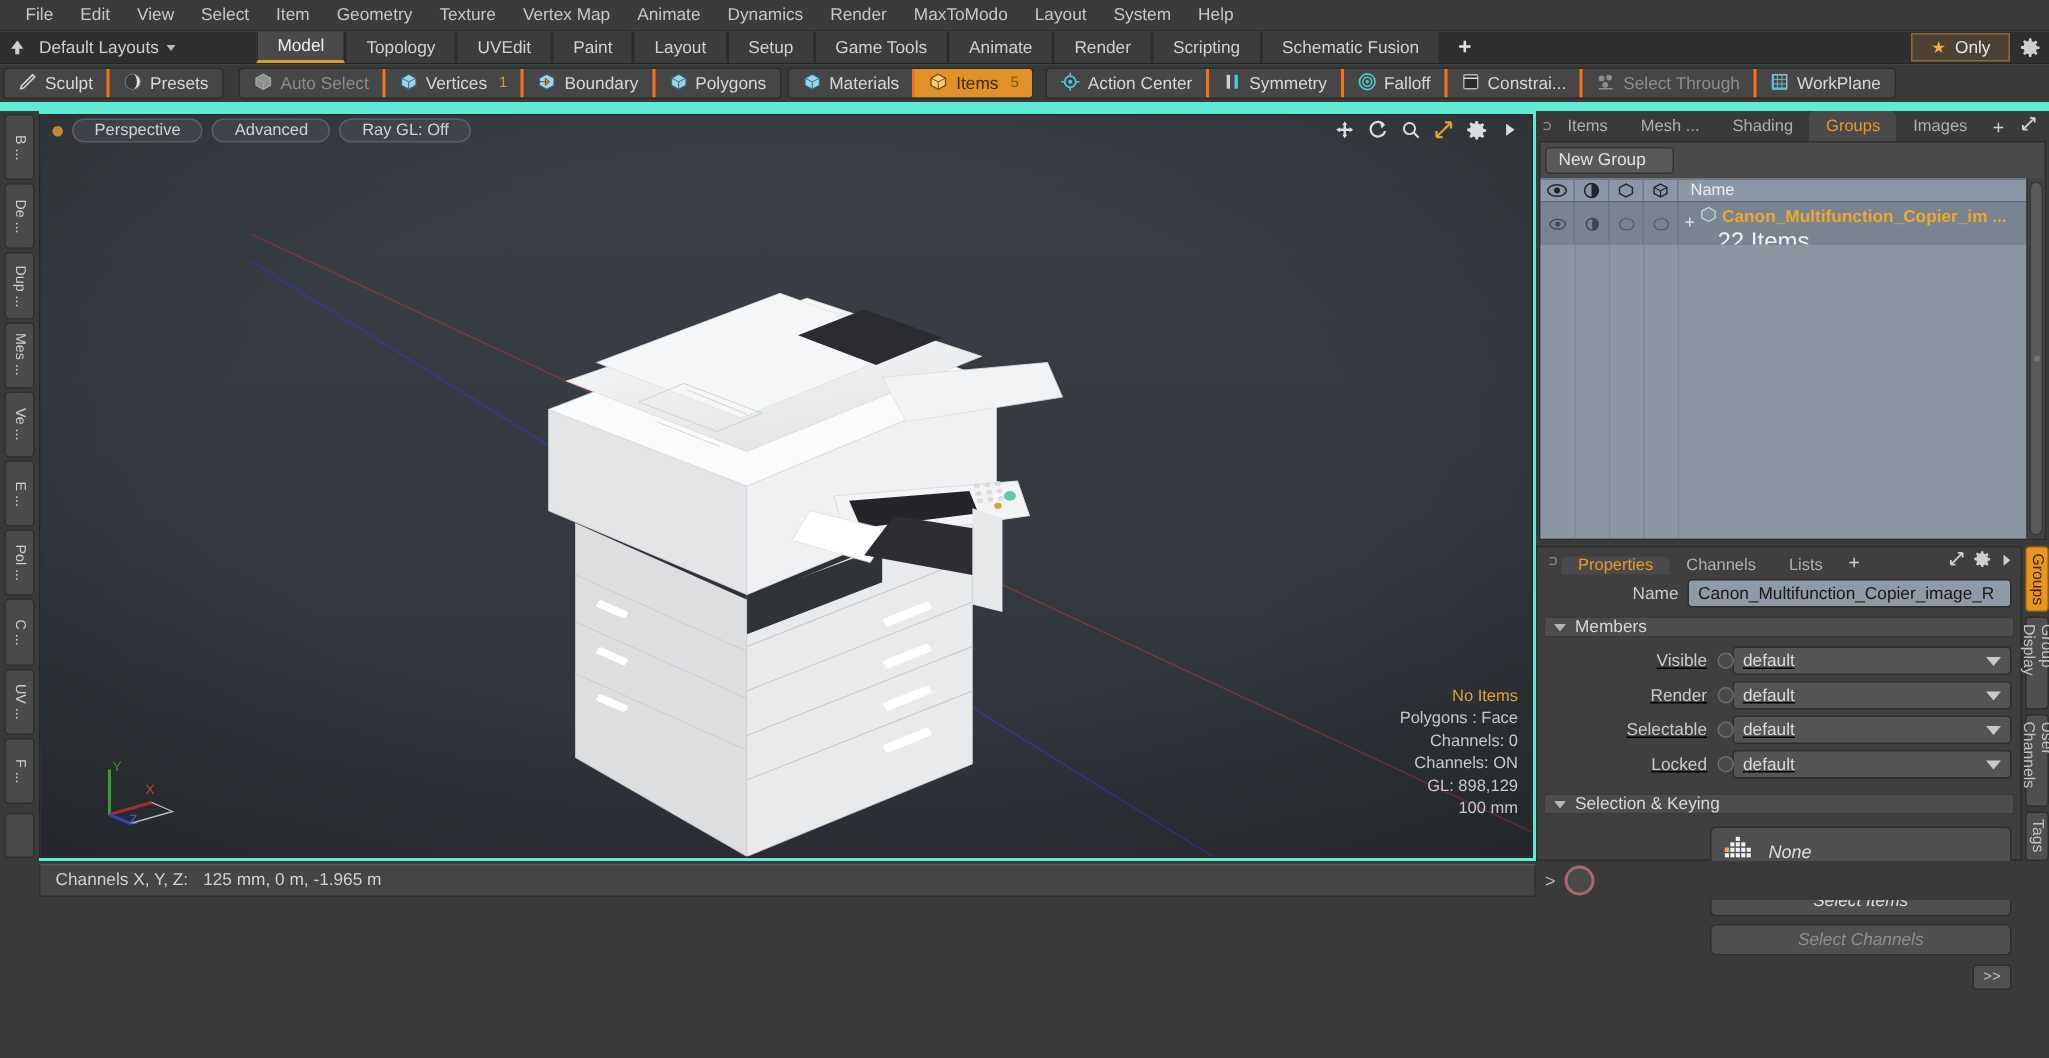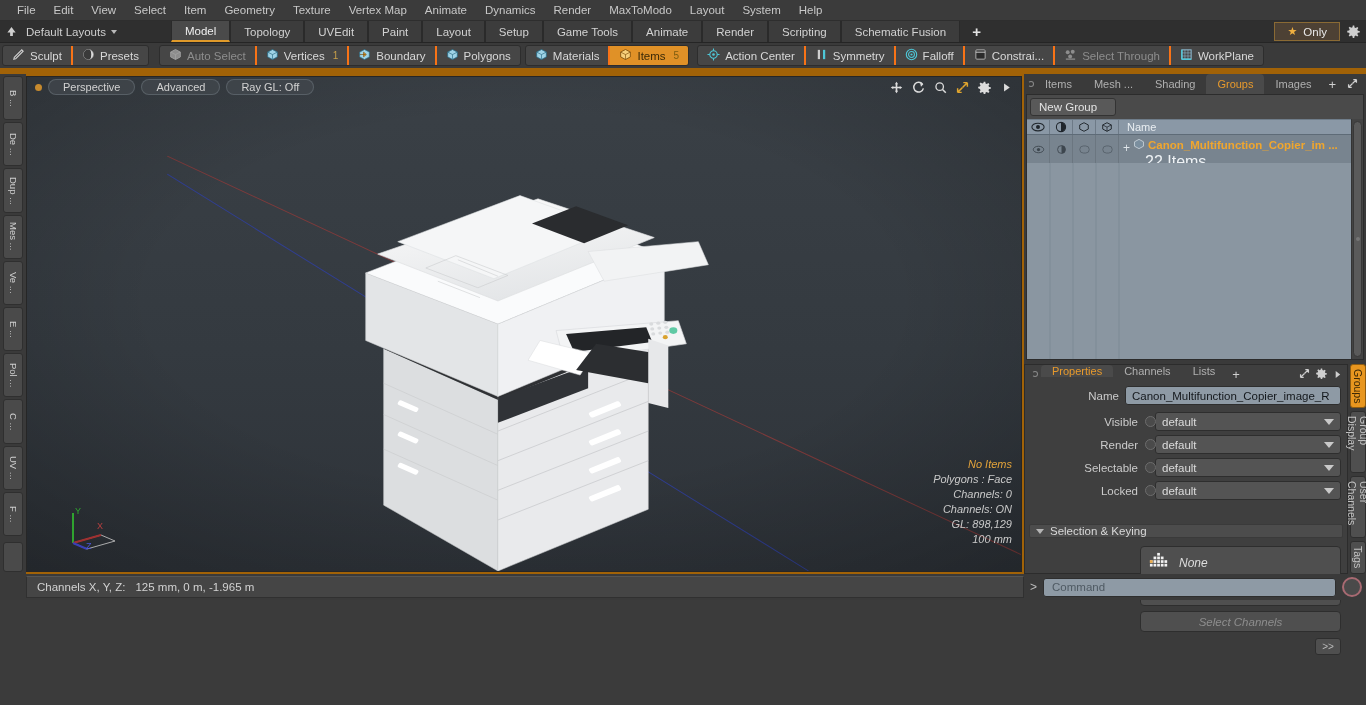--- a/index.html
+++ b/index.html
@@ -3,21 +3,21 @@
 <meta charset="utf-8">
 <style>
   * { box-sizing: border-box; margin: 0; padding: 0; }
   html, body {
     width: 1366px; height: 705px;
     background: #3b3b3b;
     font-family: "Liberation Sans", sans-serif;
     overflow: hidden;
     -webkit-font-smoothing: antialiased;
   }
-  .app { position: relative; width: 1366px; height: 600px; background: #a16207; }
+  .app { position: relative; width: 1366px; height: 600px; background: #5eead4; }
 
   
   .menubar {
     height: 21px; background: #3b3b3b; display: flex; align-items: center;
     padding-left: 8px; border-bottom: 1px solid #2e2e2e;
   }
   .menubar .mi {
     color: #c8c8c8; font-size: 11.5px; padding: 0 9px; height: 21px;
     line-height: 21px; cursor: default; white-space: nowrap;
   }
@@ -93,21 +93,21 @@
   .vpdot { width: 7px; height: 7px; border-radius: 50%; background: #c68a2e; }
   .vpbtn {
     background: rgba(66,72,78,.72); border: 1px solid rgba(110,118,126,.55); border-radius: 9px;
     color: #d2d2d2; font-size: 11px; padding: 1px 14px; cursor: default; text-align: center;
   }
   .vpicons { position:absolute; top: 3px; right: 8px; display:flex; align-items:center; gap:9px; z-index:5; }
   .vpicons svg { width: 13px; height: 13px; }
 
   .vpinfo {
     position: absolute; right: 9px; bottom: 24px; text-align: right;
-    font-size: 11px; color: #c9c9c9; line-height: 15px; z-index: 4; font-style: italic;
+    font-size: 11px; color: #c9c9c9; line-height: 15px; z-index: 4;
   }
   .vpinfo .hl { color: #e3a33a; }
   .axisgz { position: absolute; left: 34px; bottom: 20px; width: 58px; height: 48px; z-index: 4; }
 
   
   .rightcol { width: 342px; display: flex; flex-direction: column; background: #3a3a3a; }
   .rtabbar {
     height: 20px; display: flex; align-items: stretch; padding-left: 4px; background: #3a3a3a;
   }
   .rtabdot { width: 12px; display:flex; align-items:center; justify-content:center; }
@@ -157,21 +157,21 @@
     flex: 1; height: 19px; background: #8e9aa5; border: 1px solid #2e2e2e; border-radius: 3px;
     color: #14181c; font-size: 11.5px; display: flex; align-items: center; padding: 0 6px;
     overflow: hidden; white-space: nowrap;
   }
   .sectionhdr {
     background: #4c4c4c; border: 1px solid #3a3a3a; border-radius: 2px; margin: 3px 4px 2px;
     height: 16px; display: flex; align-items: center; gap: 6px; padding-left: 6px;
     color: #d8d8d8; font-size: 11.5px;
   }
   .tri { width:0;height:0;border-left:4px solid transparent;border-right:4px solid transparent;border-top:5px solid #b5b5b5; }
-  .drow { display: flex; align-items: center; margin: 4px 6px 4px 0; }
+  .drow { display: flex; align-items: center; margin: 4px 6px 4px 0; text-decoration: underline; }
   .dlabel { color: #cbcbcb; font-size: 11.5px; text-align: right; width: 120px; padding-right: 7px; }
   .dcircle { width: 11px; height: 11px; border-radius: 50%; border: 1px solid #6d6d6d; background:#4a4a4a; margin-right: -1px; z-index:2; }
   .dropdown {
     flex: 1; height: 19px; background: #545454; border: 1px solid #2e2e2e; border-radius: 3px;
     display: flex; align-items: center; padding: 0 6px; color: #dcdcdc; font-size: 11.5px;
     justify-content: space-between;
   }
   .dd-caret { width:0;height:0;border-left:5px solid transparent;border-right:5px solid transparent;border-top:6px solid #c9c9c9; }
 
   .keyrow { margin: 6px 6px 0 115px; font-style: italic; }
@@ -700,21 +700,21 @@
           </div>
         </div>
       </div>
 
       <div class="propwrap">
         <div class="propmain">
           <div class="rtabbar" style="background:#3f3f3f">
             <div class="rtabdot">
                 <i></i>
               </div>
-            <div id="ptabs" style="display:flex;align-items:flex-start">
+            <div id="ptabs" style="display:flex;align-items:flex-end">
                 <div class="rtab active">Properties</div>
                 <div class="rtab">Channels</div>
                 <div class="rtab">Lists</div>
               </div>
             <div class="rtab-plus">+</div>
             <div class="rtab-ic">
               <span>
                 <svg viewBox="0 0 14 14" width="11" height="11">
                     <path d="M2 12 L7 7 M2 12 V8 M2 12 H6" stroke="#cfcfcf" stroke-width="1.6" fill="none"></path>
                     <path d="M12 2 L7 7 M12 2 V6 M12 2 H8" stroke="#cfcfcf" stroke-width="1.6" fill="none"></path>
@@ -732,20 +732,24 @@
                   </svg>
               </span>
             </div>
           </div>
 
           <div class="prow">
             <div class="plabel">Name</div>
             <div class="pfield">Canon_Multifunction_Copier_image_R</div>
           </div>
 
+          <div class="sectionhdr">
+            <span class="tri"></span>
+            <span>Members</span>
+          </div>
 
           <div id="member-rows">
               <div class="drow">
                 <div class="dlabel">Visible</div>
                 <div class="dcircle"></div>
                 <div class="dropdown">
                   <span>default</span>
                   <span class="dd-caret"></span>
                 </div>
               </div>
@@ -768,21 +772,21 @@
               <div class="drow">
                 <div class="dlabel">Locked</div>
                 <div class="dcircle"></div>
                 <div class="dropdown">
                   <span>default</span>
                   <span class="dd-caret"></span>
                 </div>
               </div>
             </div>
 
-          <div class="sectionhdr" style="margin-top:20px">
+          <div class="sectionhdr" style="margin-top:6px">
             <span class="tri"></span>
             <span>Selection &amp; Keying</span>
           </div>
 
           <div class="keyrow">
             <div class="keybtn">
               <span>
                 <svg viewBox="0 0 22 22" width="20" height="20">
                   <g fill="#f2f2f2">
                     <rect x="9" y="1" width="3" height="3"></rect>
@@ -825,20 +829,17 @@
   </div>
 
   <div class="statusbar">
     <div class="sb-left">
       <span>Channels X, Y, Z:</span>
       <span style="display:inline-block;width:10px"></span>
       <span>125 mm, 0 m, -1.965 m</span>
     </div>
     <div class="sb-right">
       <span class="sb-chev">&gt;</span>
-      <div class="cmdinput">
-        <span>Command</span>
-      </div>
       <div class="cmdbtn"></div>
     </div>
   </div>
 
 </div>
 
 </body></html>

